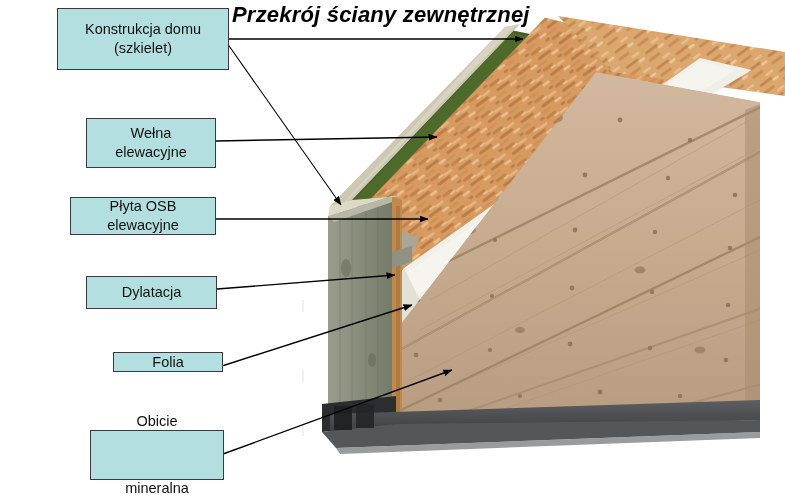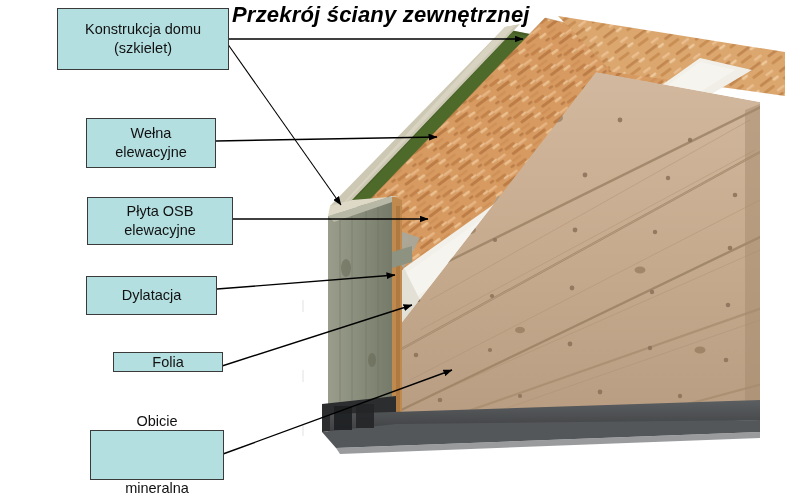--- a/index.html
+++ b/index.html
@@ -44,22 +44,22 @@
     display: flex;
     flex-direction: column;
     align-items: center;
     justify-content: center;
     z-index: 6;
   }
   .label-box .ln { display: block; white-space: nowrap; }
 
   #label-konstrukcja { left: 57px;  top: 8px;   width: 172px; height: 62px; }
   #label-welna       { left: 86px;  top: 118px; width: 130px; height: 50px; }
-  #label-osb         { left: 70px;  top: 197px; width: 146px; height: 48px; margin-left: 17px; }
-  #label-dylatacja   { left: 86px;  top: 276px; width: 131px; height: 39px; }
+  #label-osb         { left: 70px;  top: 197px; width: 146px; height: 38px; }
+  #label-dylatacja   { left: 86px;  top: 276px; width: 131px; height: 33px; }
   #label-folia       { left: 113px; top: 352px; width: 110px; height: 20px; }
   #label-obicie      { left: 90px;  top: 430px; width: 134px; height: 50px; gap: 48px; }
 
   
   #leaders, #photo {
     position: absolute;
     left: 0; top: 0;
     width: 785px; height: 495px;
   }
   #photo { z-index: 2; }

